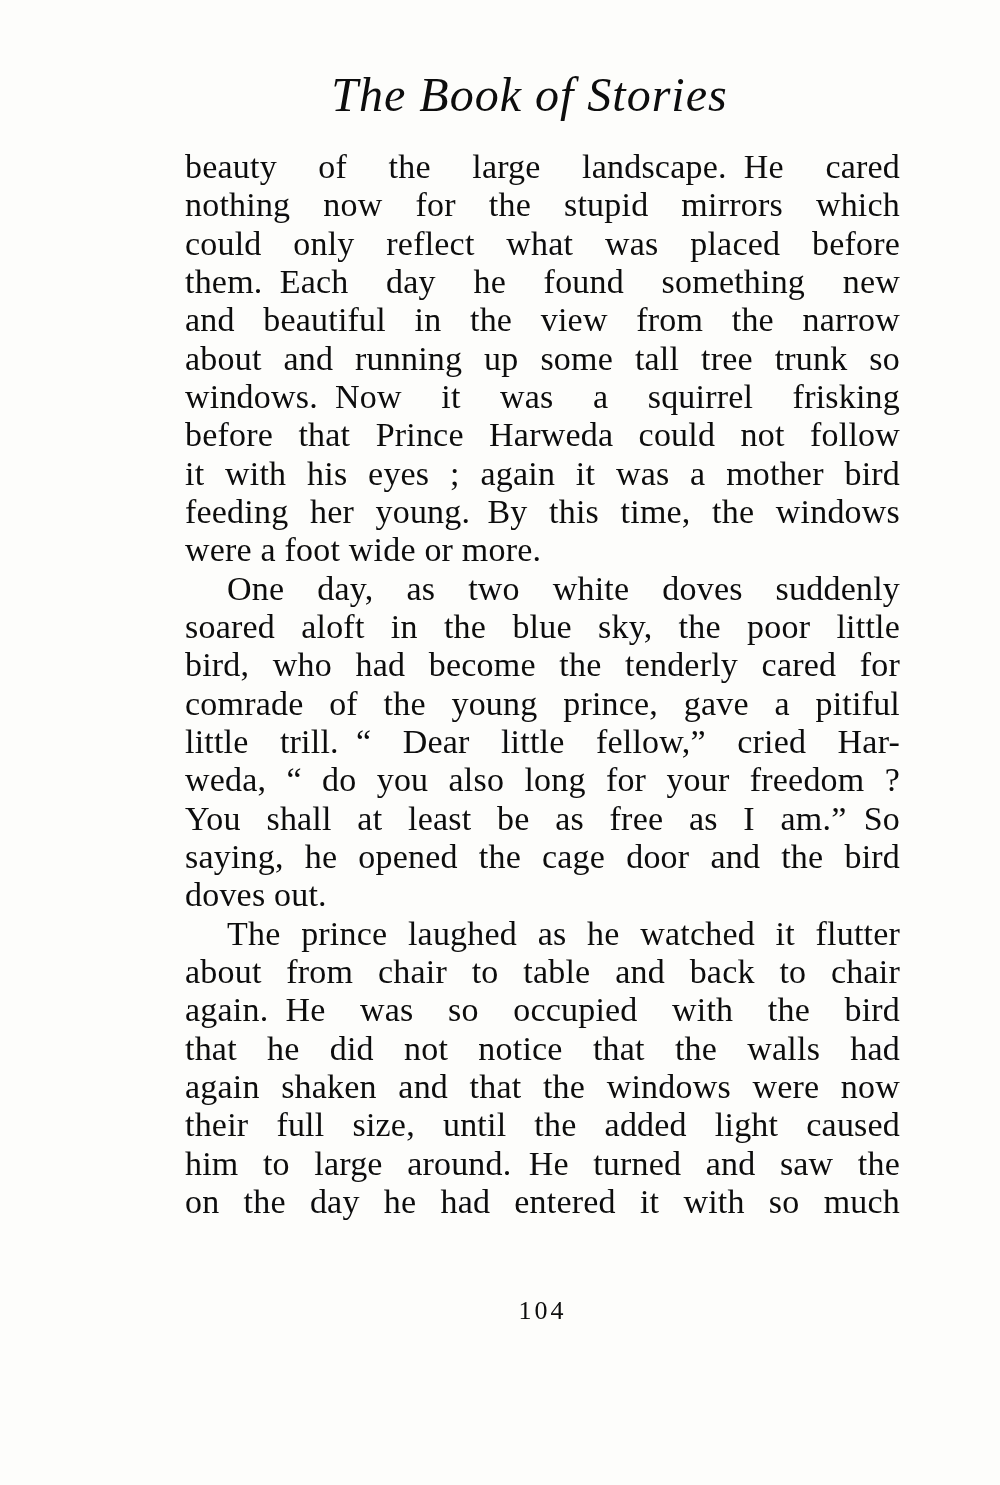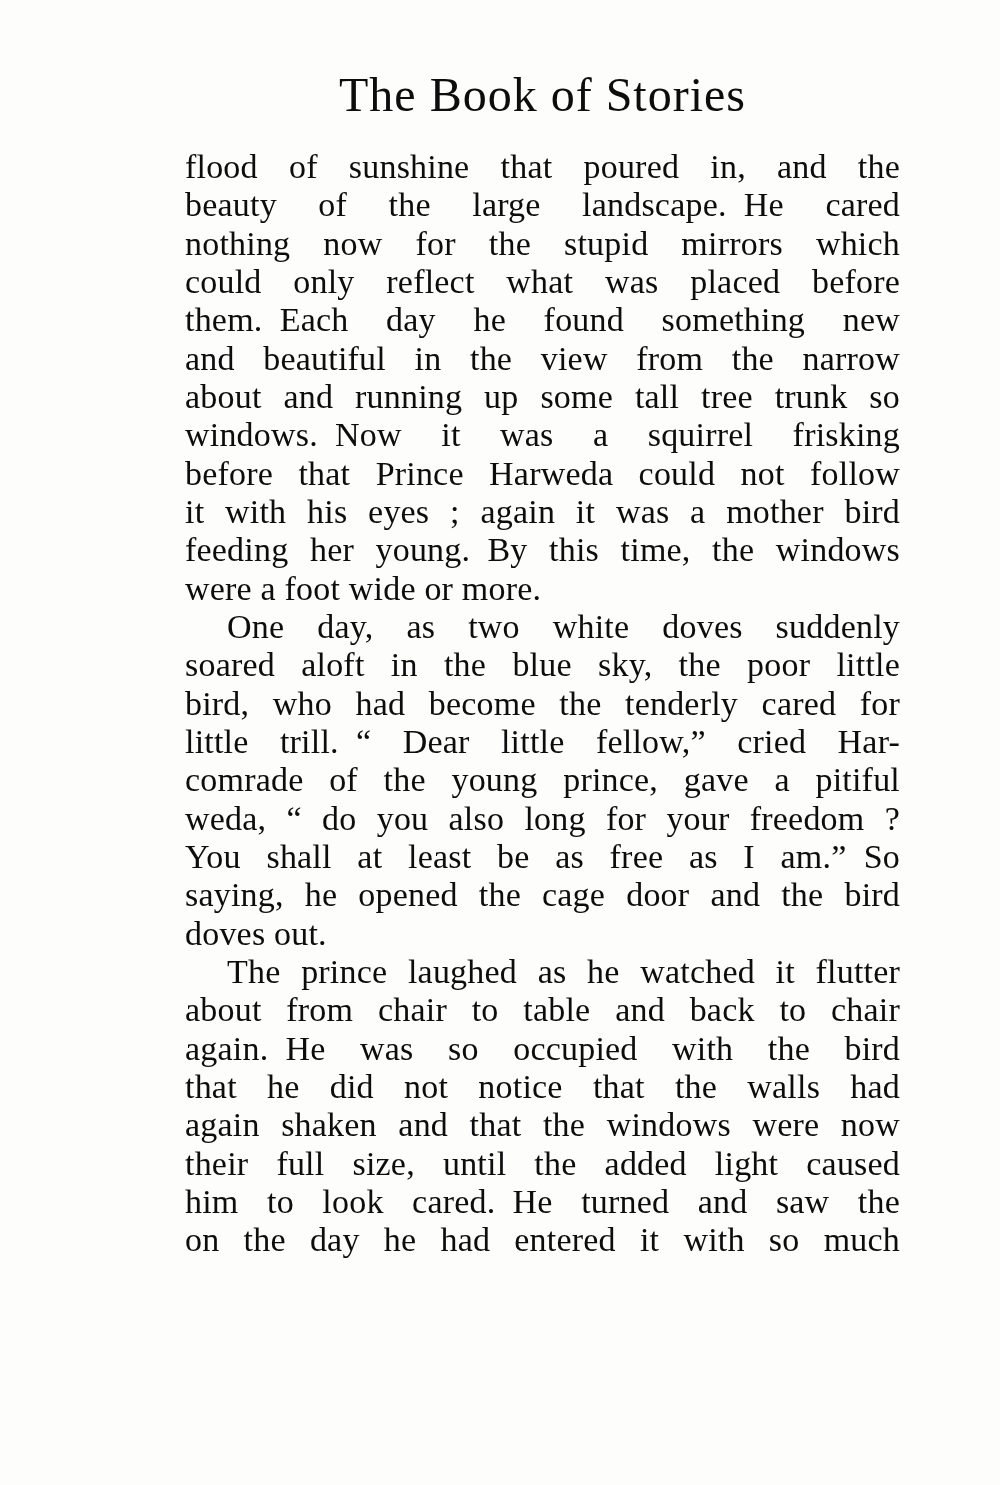--- a/index.html
+++ b/index.html
@@ -12,23 +12,24 @@
     width: 1000px;
     height: 1485px;
     background: #fdfdfb;
     color: #0d0d0d;
     font-family: "Liberation Serif", "DejaVu Serif", serif;
     overflow: hidden;
   }
   .running-title {
     position: absolute;
     top: 64px;
-    left: 185px;
+    left: 172px;
     width: 715px;
     text-align: center;
+    font-style: italic;
     font-size: 48px;
     line-height: 62px;
     letter-spacing: 1px;
     white-space: nowrap;
   }
   .text-block {
     position: absolute;
     top: 148px;
     left: 185px;
     width: 715px;
@@ -62,49 +63,49 @@
   }
 </style>
 </head>
 <body>
 
 <div class="book-page">
   <div class="running-title">The Book of Stories</div>
 
   <div class="text-block" id="text-block">
       <div>
-        <div class="text-line j">flood of sunshine that poured in, and the</div>
         <div class="text-line j">beauty of the large landscape. He cared</div>
         <div class="text-line j">nothing now for the stupid mirrors which</div>
         <div class="text-line j">could only reflect what was placed before</div>
         <div class="text-line j">them. Each day he found something new</div>
         <div class="text-line j">and beautiful in the view from the narrow</div>
         <div class="text-line j">about and running up some tall tree trunk so</div>
         <div class="text-line j">windows. Now it was a squirrel frisking</div>
         <div class="text-line j">before that Prince Harweda could not follow</div>
         <div class="text-line j">it with his eyes ; again it was a mother bird</div>
         <div class="text-line j">feeding her young. By this time, the windows</div>
         <div class="text-line">were a foot wide or more.</div>
       </div>
       <div>
         <div class="text-line j indent">One day, as two white doves suddenly</div>
         <div class="text-line j">soared aloft in the blue sky, the poor little</div>
         <div class="text-line j">bird, who had become the tenderly cared for</div>
+        <div class="text-line j">comrade of the young prince, gave a pitiful</div>
         <div class="text-line j">little trill. “ Dear little fellow,” cried Har-</div>
-        <div class="text-line j">comrade of the young prince, gave a pitiful</div>
         <div class="text-line j">weda, “ do you also long for your freedom ?</div>
         <div class="text-line j">You shall at least be as free as I am.” So</div>
         <div class="text-line j">saying, he opened the cage door and the bird</div>
         <div class="text-line">doves out.</div>
       </div>
       <div>
         <div class="text-line j indent">The prince laughed as he watched it flutter</div>
         <div class="text-line j">about from chair to table and back to chair</div>
         <div class="text-line j">again. He was so occupied with the bird</div>
         <div class="text-line j">that he did not notice that the walls had</div>
         <div class="text-line j">again shaken and that the windows were now</div>
         <div class="text-line j">their full size, until the added light caused</div>
-        <div class="text-line j">him to look cared. He turned and saw the</div>
+        <div class="text-line j">him to large around. He turned and saw the</div>
         <div class="text-line j">on the day he had entered it with so much</div>
       </div>
     </div>
 
+  <div class="page-number">104</div>
 </div>
 
 </body></html>

